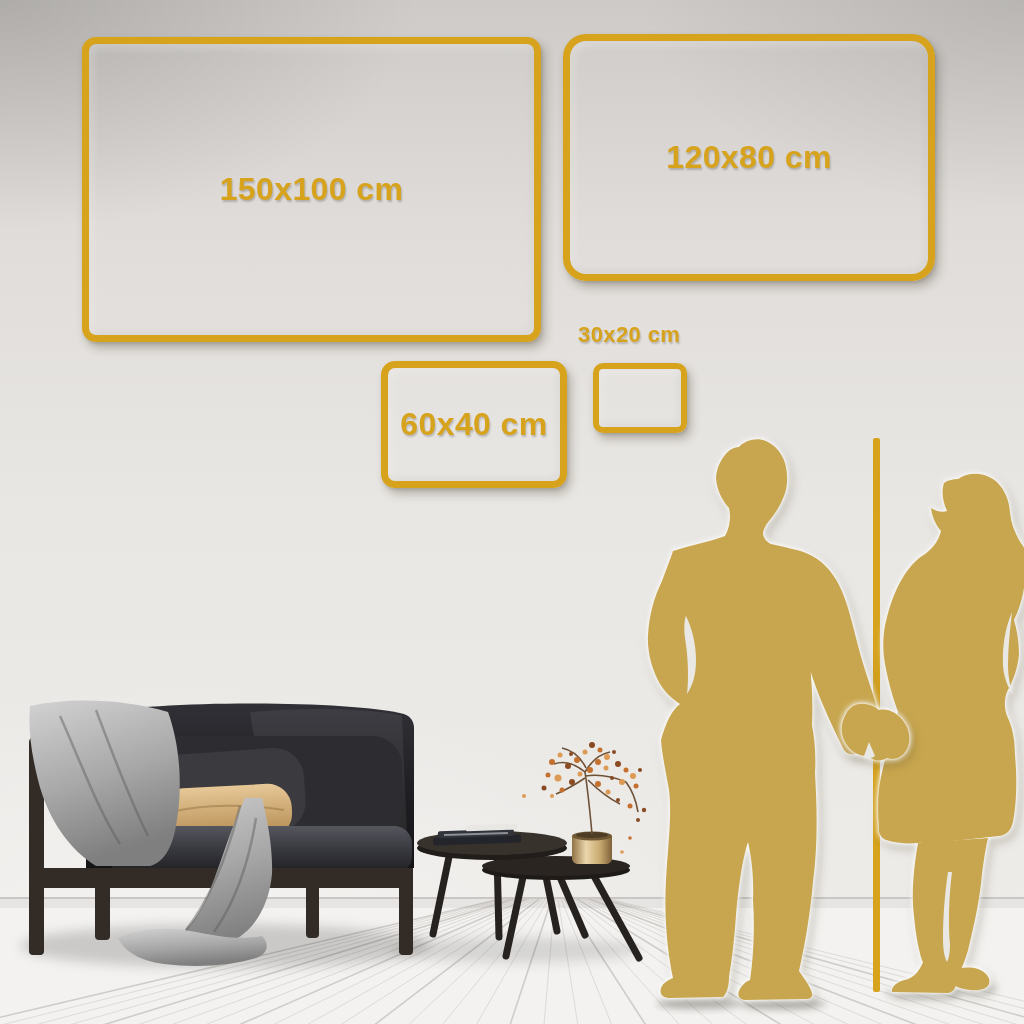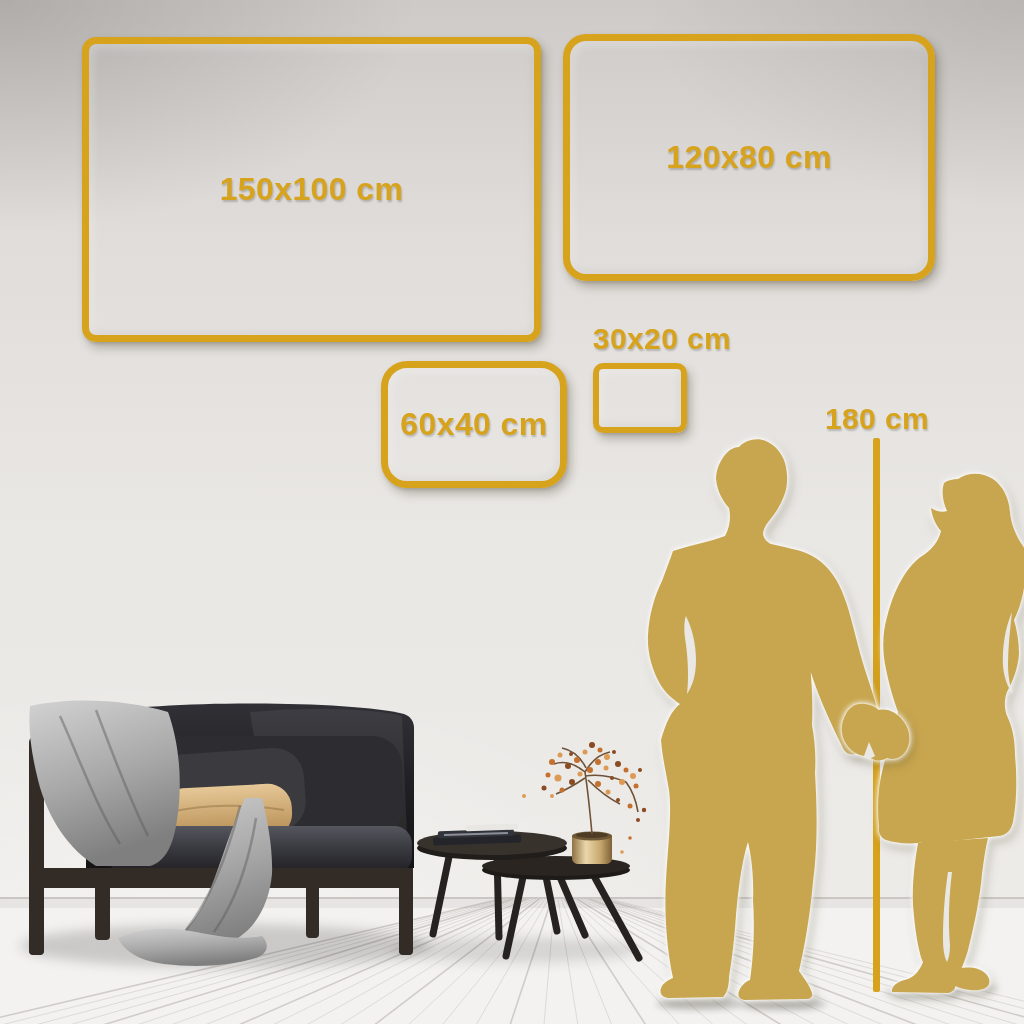--- a/index.html
+++ b/index.html
@@ -14,25 +14,25 @@
   svg.scene{position:absolute;inset:0;}
   .frame{position:absolute;box-sizing:border-box;
     border:7px solid var(--accent-gold,#D7A31D);border-radius:14px;
     box-shadow:4px 6px 10px rgba(70,60,35,.30),1px 2px 3px rgba(0,0,0,.12),
                inset 3px 4px 10px rgba(255,255,255,.28), inset -2px -3px 8px rgba(0,0,0,.05);
     display:flex;align-items:center;justify-content:center;}
   .frame.small{border-radius:10px;border-width:6px;}
   .size-label,.float-label{color:var(--accent-gold,#D7A31D);font-weight:700;
     letter-spacing:.4px;text-shadow:1px 2px 2px rgba(0,0,0,.20);white-space:nowrap;}
   .size-label{font-size:32px;}
-  .float-label{position:absolute;font-size:30px;text-align:center;}
+  .float-label{position:absolute;font-size:22px;text-align:left;}
   .f150{left:82px;top:37px;width:459px;height:305px;}
   .f120{left:563px;top:34px;width:372px;height:247px;border-radius:23px;}
   .f6090{left:81px;top:364px;width:282px;height:182px;}
-  .f6040{left:381px;top:361px;width:186px;height:127px;border-radius:26px;}
+  .f6040{left:381px;top:361px;width:186px;height:127px;}
   .f3020{left:593px;top:363px;width:94px;height:70px;}
   .l3020{left:578px;top:322px;width:168px;}
   .l180{left:797px;top:402px;width:160px;}
   .sil{filter:drop-shadow(0 0 3px rgba(255,255,255,.85))
              drop-shadow(0 0 1px rgba(255,255,255,.9))
              drop-shadow(3px 5px 4px rgba(60,50,20,.22));}
 </style>
 </head>
 <body>
 
@@ -286,14 +286,13 @@
     <span class="size-label">150x100 cm</span>
   </div>
   <div class="frame f120">
     <span class="size-label">120x80 cm</span>
   </div>
   <div class="frame f6040">
     <span class="size-label">60x40 cm</span>
   </div>
   <div class="frame f3020 small"></div>
   <div class="float-label l3020">30x20 cm</div>
-  <div class="float-label l180">180 cm</div>
 </div>
 
 </body></html>

